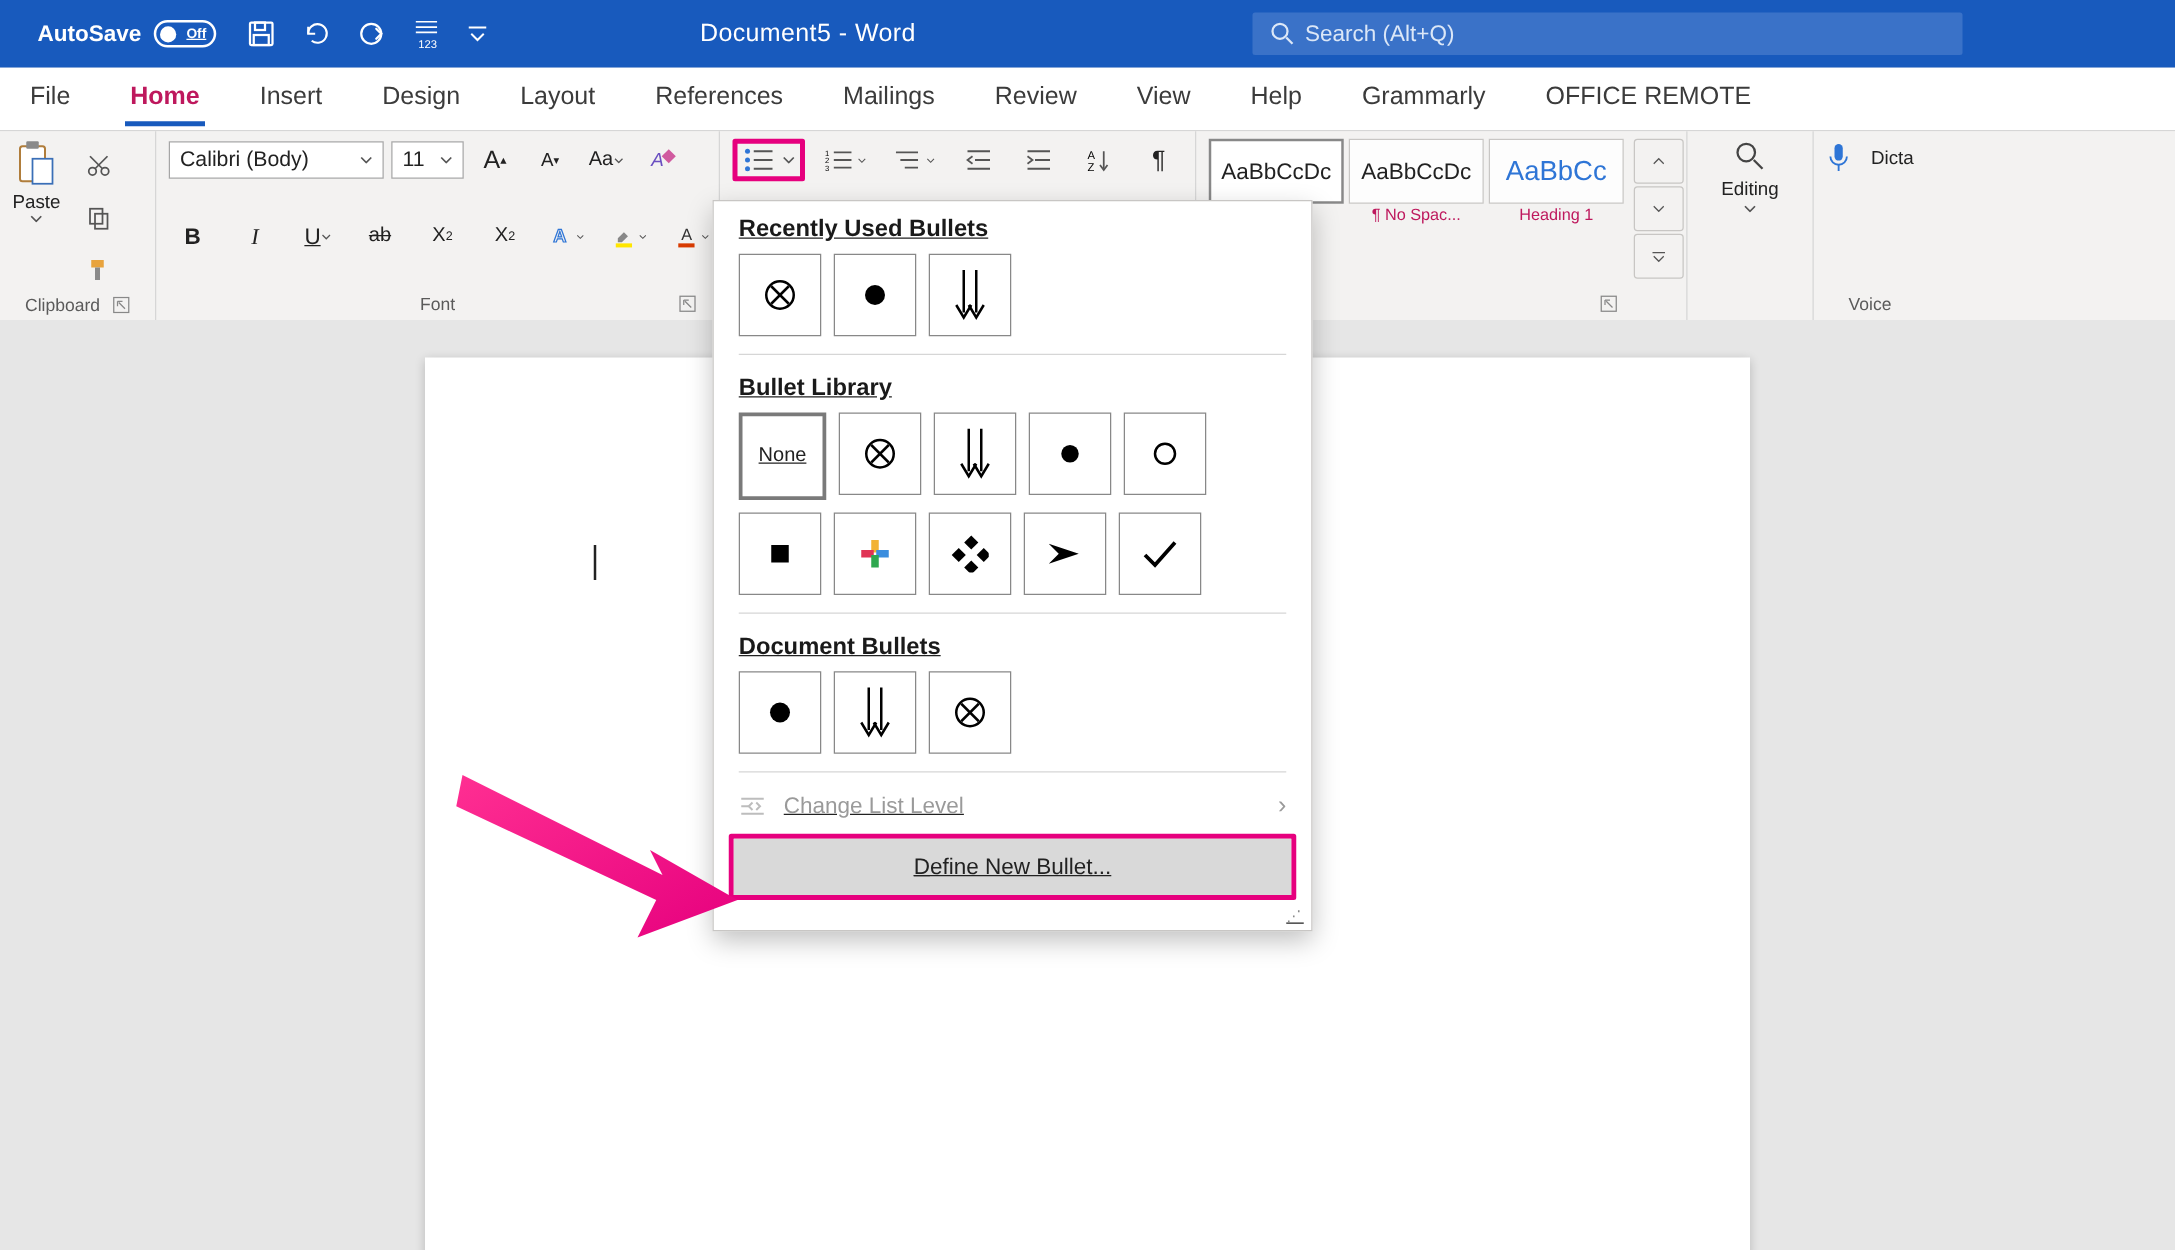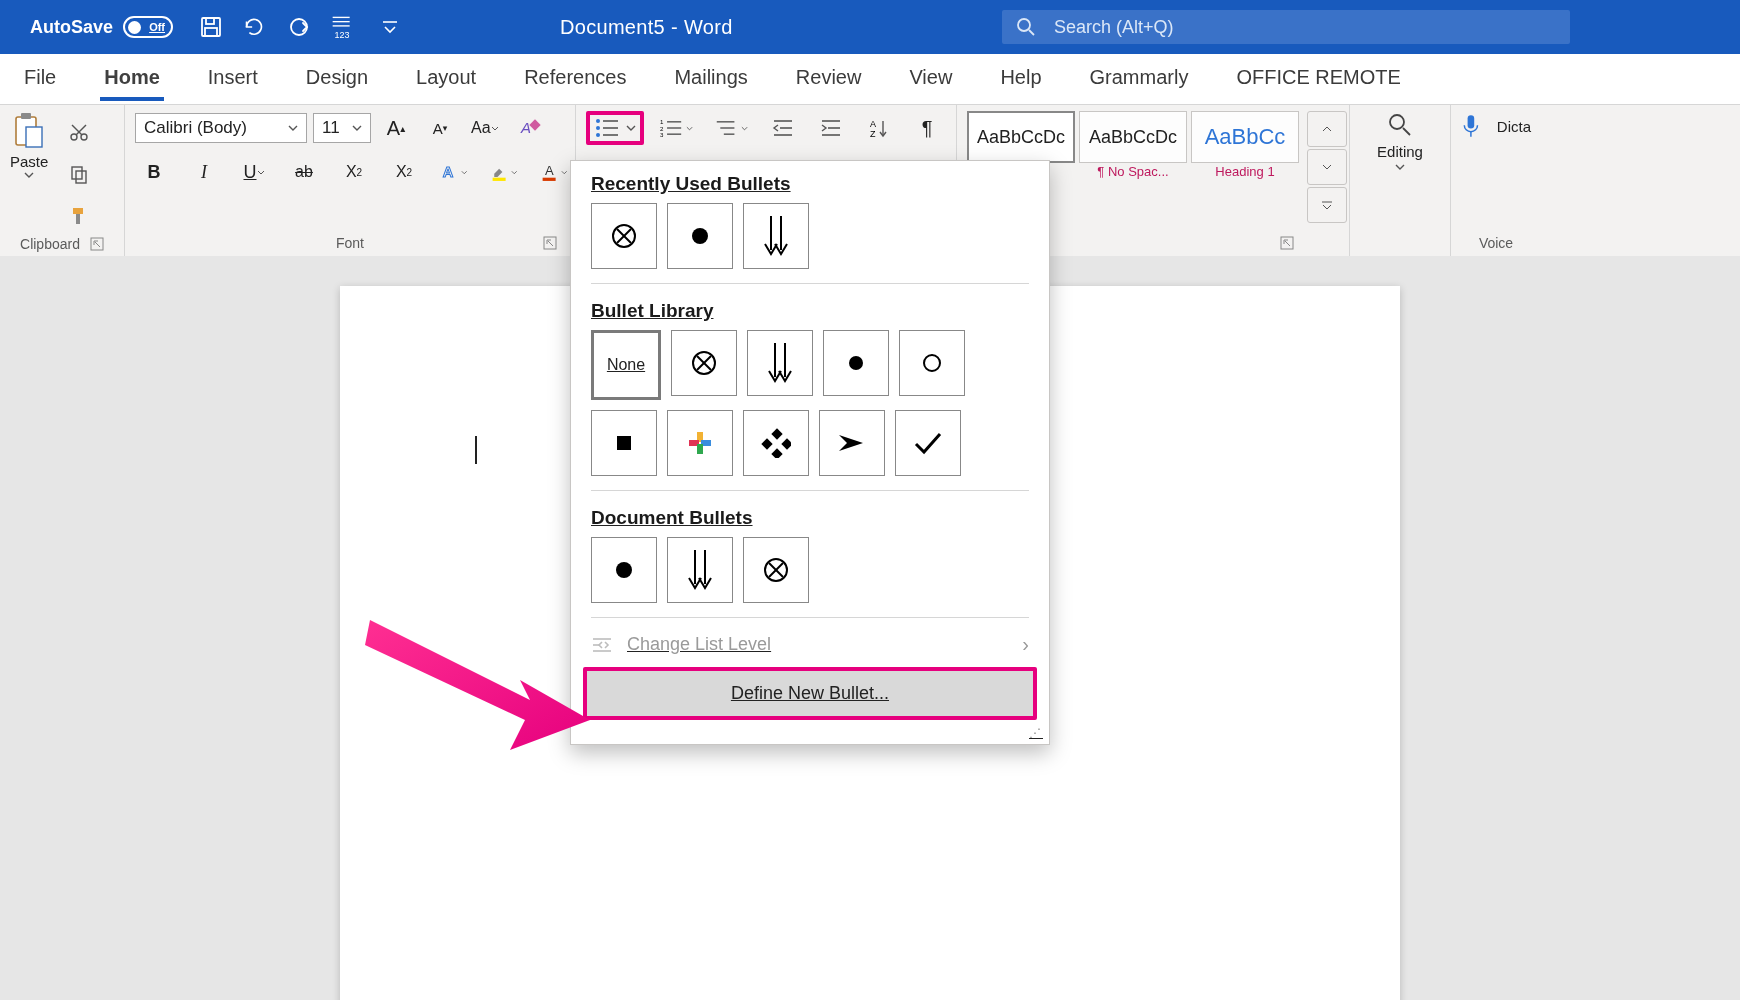--- a/index.html
+++ b/index.html
@@ -58,21 +58,21 @@
     display: flex;
     align-items: center;
     gap: 18px;
     margin-left: 24px;
   }
   .qat-icon {
     width: 26px;
     height: 26px;
     display: inline-flex;
     align-items: center;
-    justify-content: flex-end;
+    justify-content: flex-start;
     color: #fff;
   }
   .doc-title {
     position: absolute;
     left: 50%;
     transform: translateX(-50%);
     font-size: 20px;
     letter-spacing: .3px;
     display: flex;
     gap: 6px;
@@ -84,21 +84,21 @@
     position: absolute;
     right: 170px;
     top: 10px;
     width: 540px;
     height: 34px;
     background: #3a72c8;
     border-radius: 2px;
     display: flex;
     align-items: center;
     padding: 0 14px;
-    gap: 18px;
+    gap: 8px;
     color: #dbe7f7;
     font-size: 18px;
   }
   .searchbox svg { flex-shrink: 0; }
   
   .ribbon-tabs {
     background: #fff;
     height: 50px;
     display: flex;
     align-items: center;
@@ -106,21 +106,21 @@
     gap: 40px;
     font-size: 20px;
     color: #3b3b3b;
     border-bottom: 1px solid #d6d6d6;
   }
   .ribbon-tab {
     padding: 8px 4px 12px;
     cursor: pointer;
   }
   .ribbon-tab.active {
-    color: #404040;
+    color: #be185d;
     font-weight: 600;
     border-bottom: 4px solid #185abd;
     padding-bottom: 8px;
   }
   
   .ribbon-body {
     background: #f3f2f1;
     height: 152px;
     display: flex;
     border-bottom: 1px solid #c8c6c4;
@@ -423,21 +423,21 @@
     <div class="group-label">
       <span>Clipboard</span>
       <svg class="dialog-launcher" viewBox="0 0 14 14">
           <rect x="1" y="1" width="12" height="12" fill="none" stroke="#888"></rect>
           <path d="M4 4h4M4 4v4M10 10L5 5" stroke="#888" fill="none"></path>
         </svg>
     </div>
   </div>
 
   <div class="group" style="width:430px;">
-    <div style="display:flex;flex-direction:column;gap:10px;">
+    <div style="display:flex;flex-direction:column;gap:27px;">
       <div class="row">
         <div class="font-combo name">
           <span>Calibri (Body)</span>
           <svg width="10" height="6" viewBox="0 0 10 6">
               <polyline points="1,1 5,5 9,1" fill="none" stroke="#555" stroke-width="1.4"></polyline>
             </svg>
         </div>
         <div class="font-combo size">
           <span>11</span>
           <svg width="10" height="6" viewBox="0 0 10 6">

